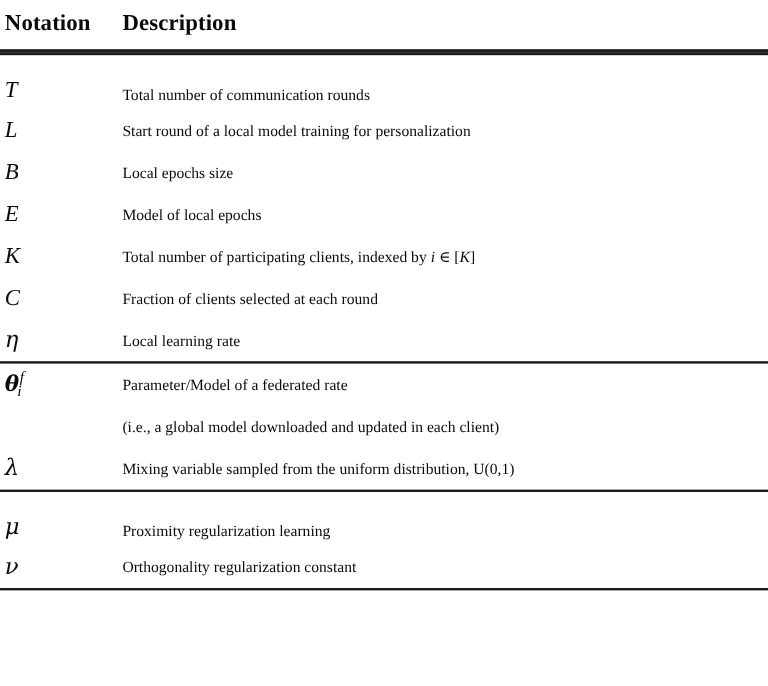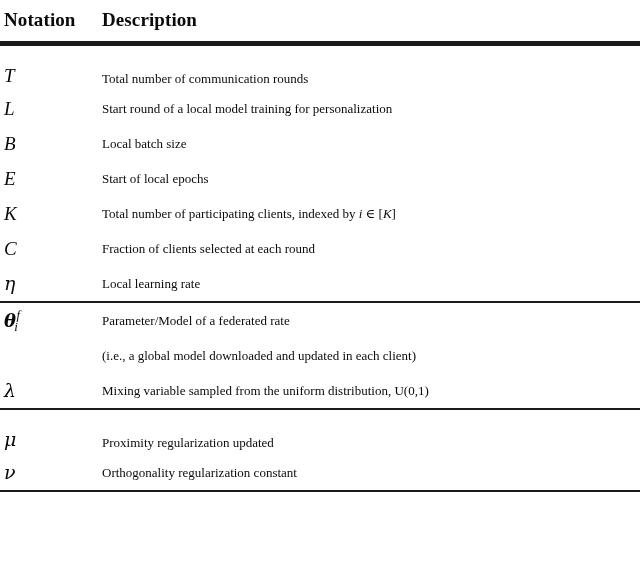--- a/index.html
+++ b/index.html
@@ -148,25 +148,25 @@
         <tr class="spacer-after-rule">
           <td class="cell-notation"><span><span class="mathit">T</span></span></td>
           <td class="cell-desc">Total number of communication rounds</td>
         </tr>
         <tr>
           <td class="cell-notation"><span><span class="mathit">L</span></span></td>
           <td class="cell-desc">Start round of a local model training for personalization</td>
         </tr>
         <tr>
           <td class="cell-notation"><span><span class="mathit">B</span></span></td>
-          <td class="cell-desc">Local batch size</td>
+          <td class="cell-desc">Local epochs size</td>
         </tr>
         <tr>
           <td class="cell-notation"><span><span class="mathit">E</span></span></td>
-          <td class="cell-desc">Start of local epochs</td>
+          <td class="cell-desc">Model of local epochs</td>
         </tr>
         <tr>
           <td class="cell-notation"><span><span class="mathit">K</span></span></td>
           <td class="cell-desc">Total number of participating clients, indexed by <span class="mathit">i</span> ∈ [<span class="mathit">K</span>]</td>
         </tr>
         <tr>
           <td class="cell-notation"><span><span class="mathit">C</span></span></td>
           <td class="cell-desc">Fraction of clients selected at each round</td>
         </tr>
         <tr>
@@ -198,21 +198,21 @@
 
     <tbody>
       <tr class="rule-mid">
         <td colspan="2"></td>
       </tr>
     </tbody>
 
     <tbody id="group-2">
         <tr class="spacer-after-rule">
           <td class="cell-notation"><span><span class="greek">μ</span></span></td>
-          <td class="cell-desc">Proximity regularization updated</td>
+          <td class="cell-desc">Proximity regularization learning</td>
         </tr>
         <tr>
           <td class="cell-notation"><span><span class="greek">ν</span></span></td>
           <td class="cell-desc">Orthogonality regularization constant</td>
         </tr>
       </tbody>
 
     <tbody>
       <tr class="rule-bottom">
         <td colspan="2"></td>

